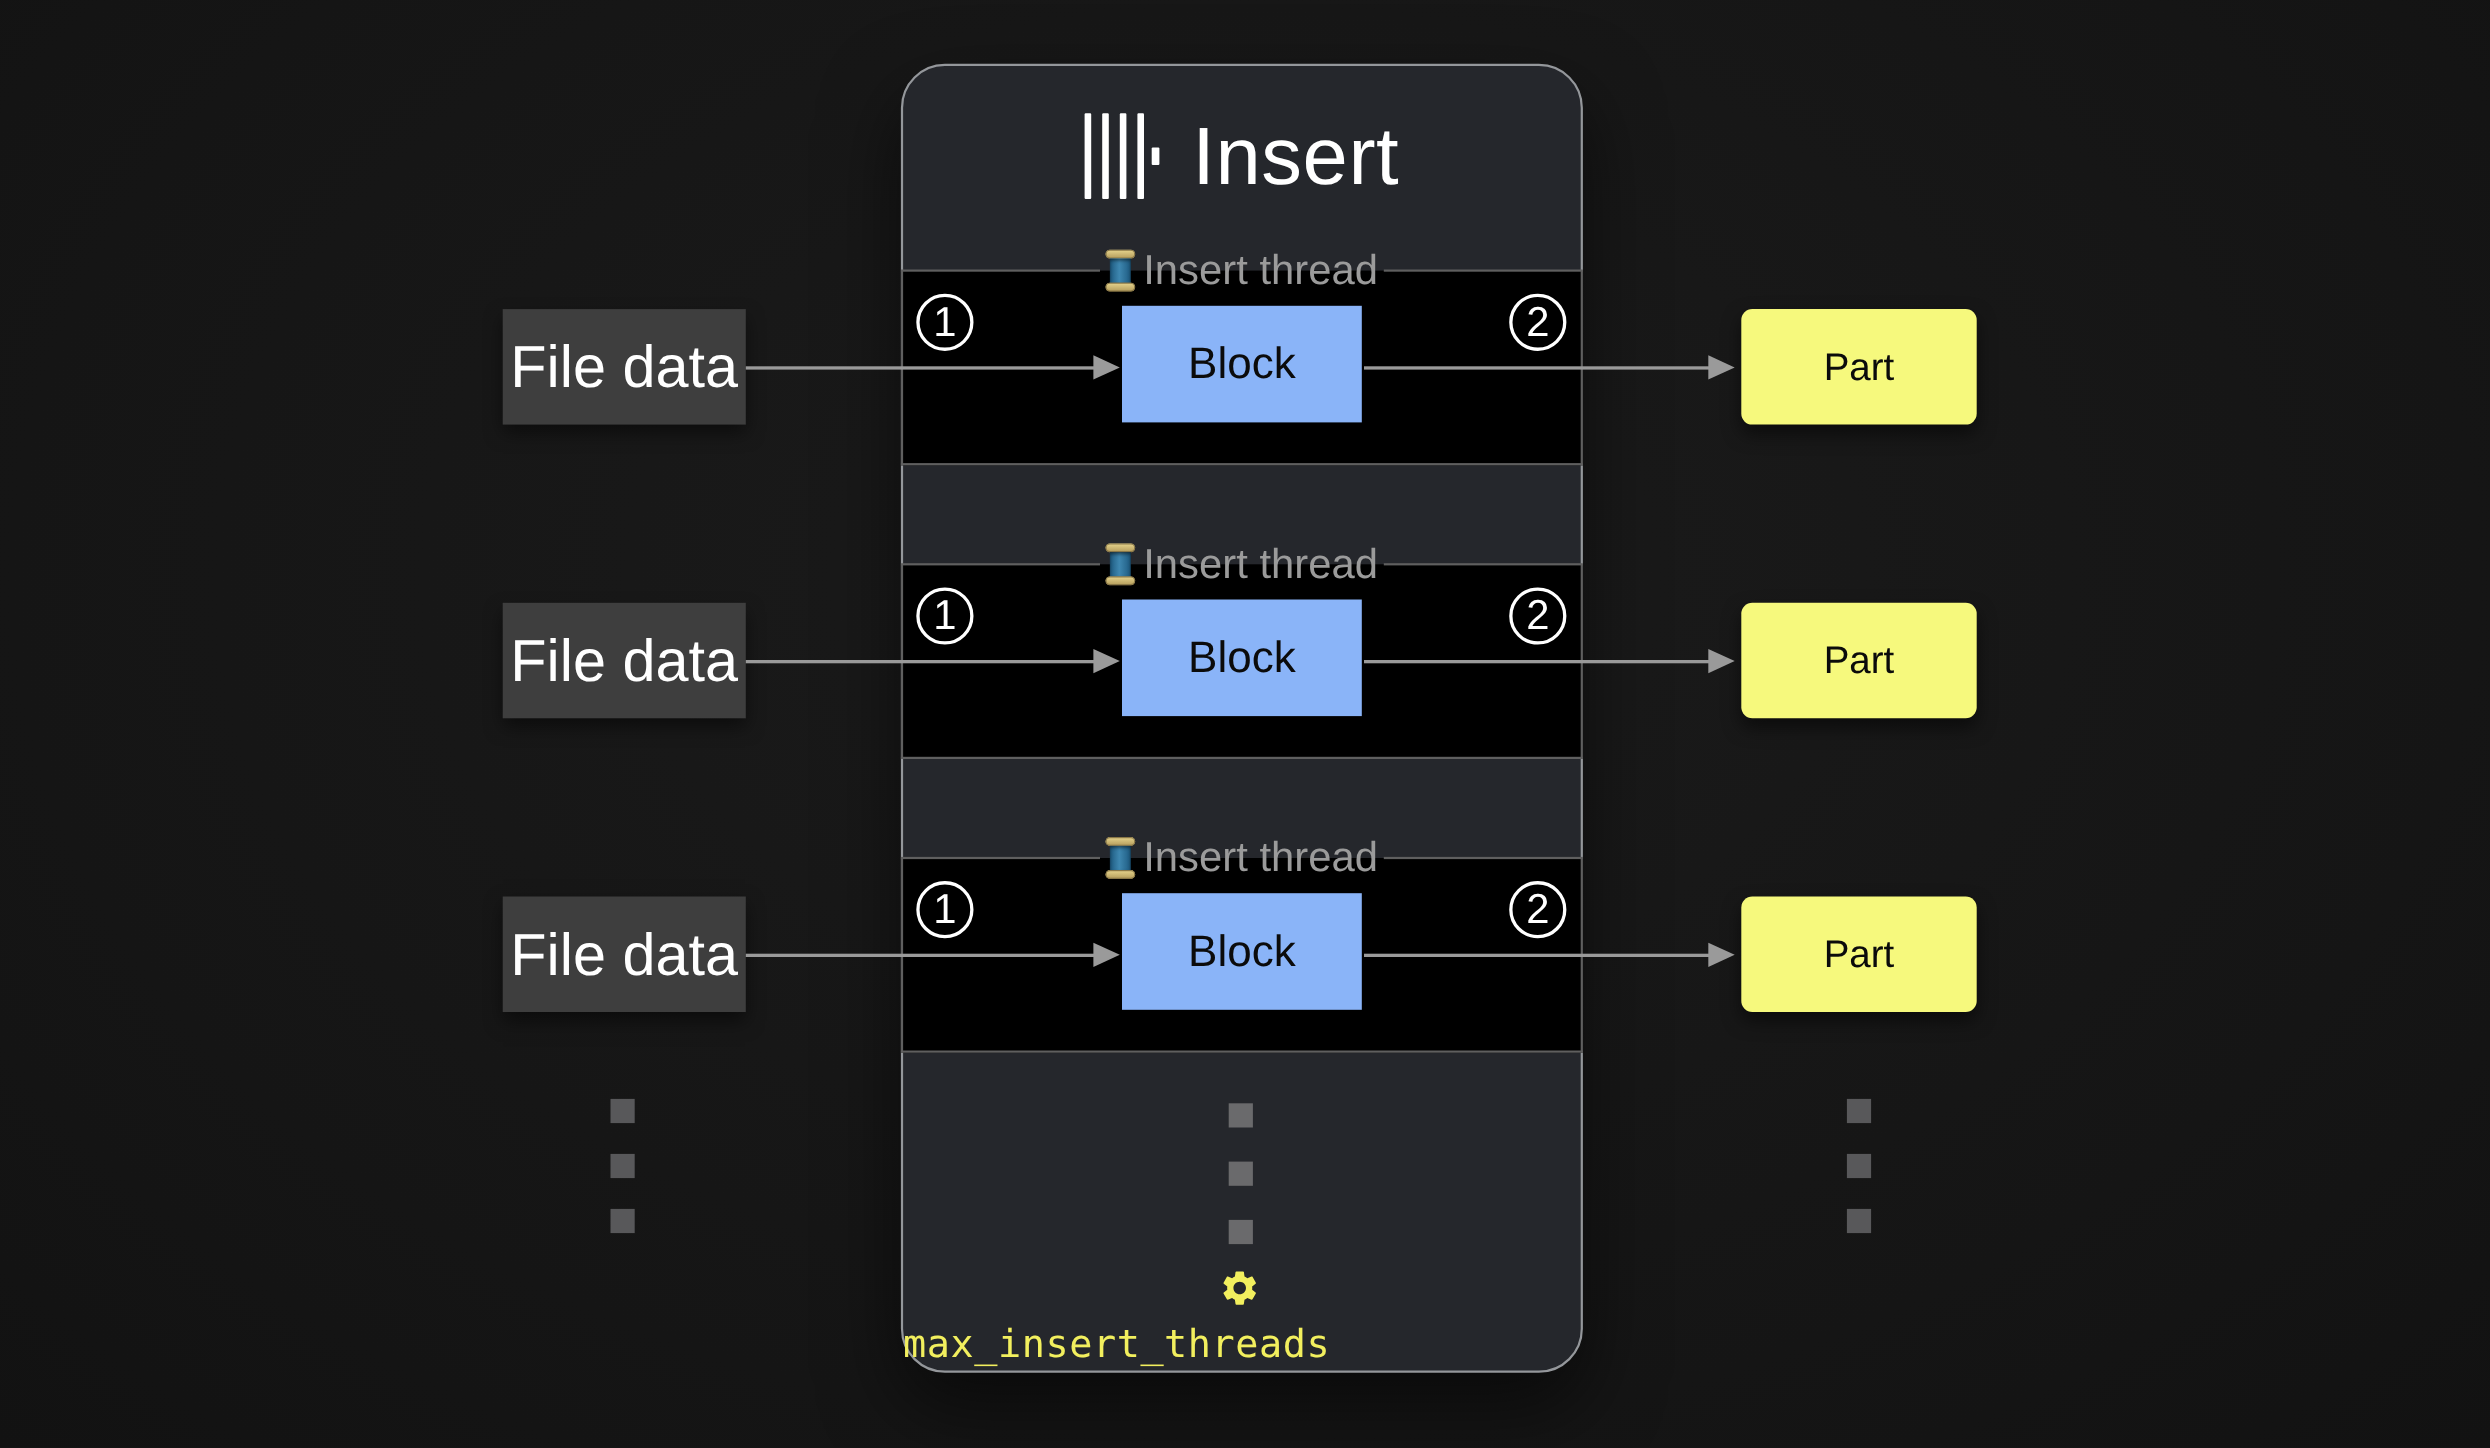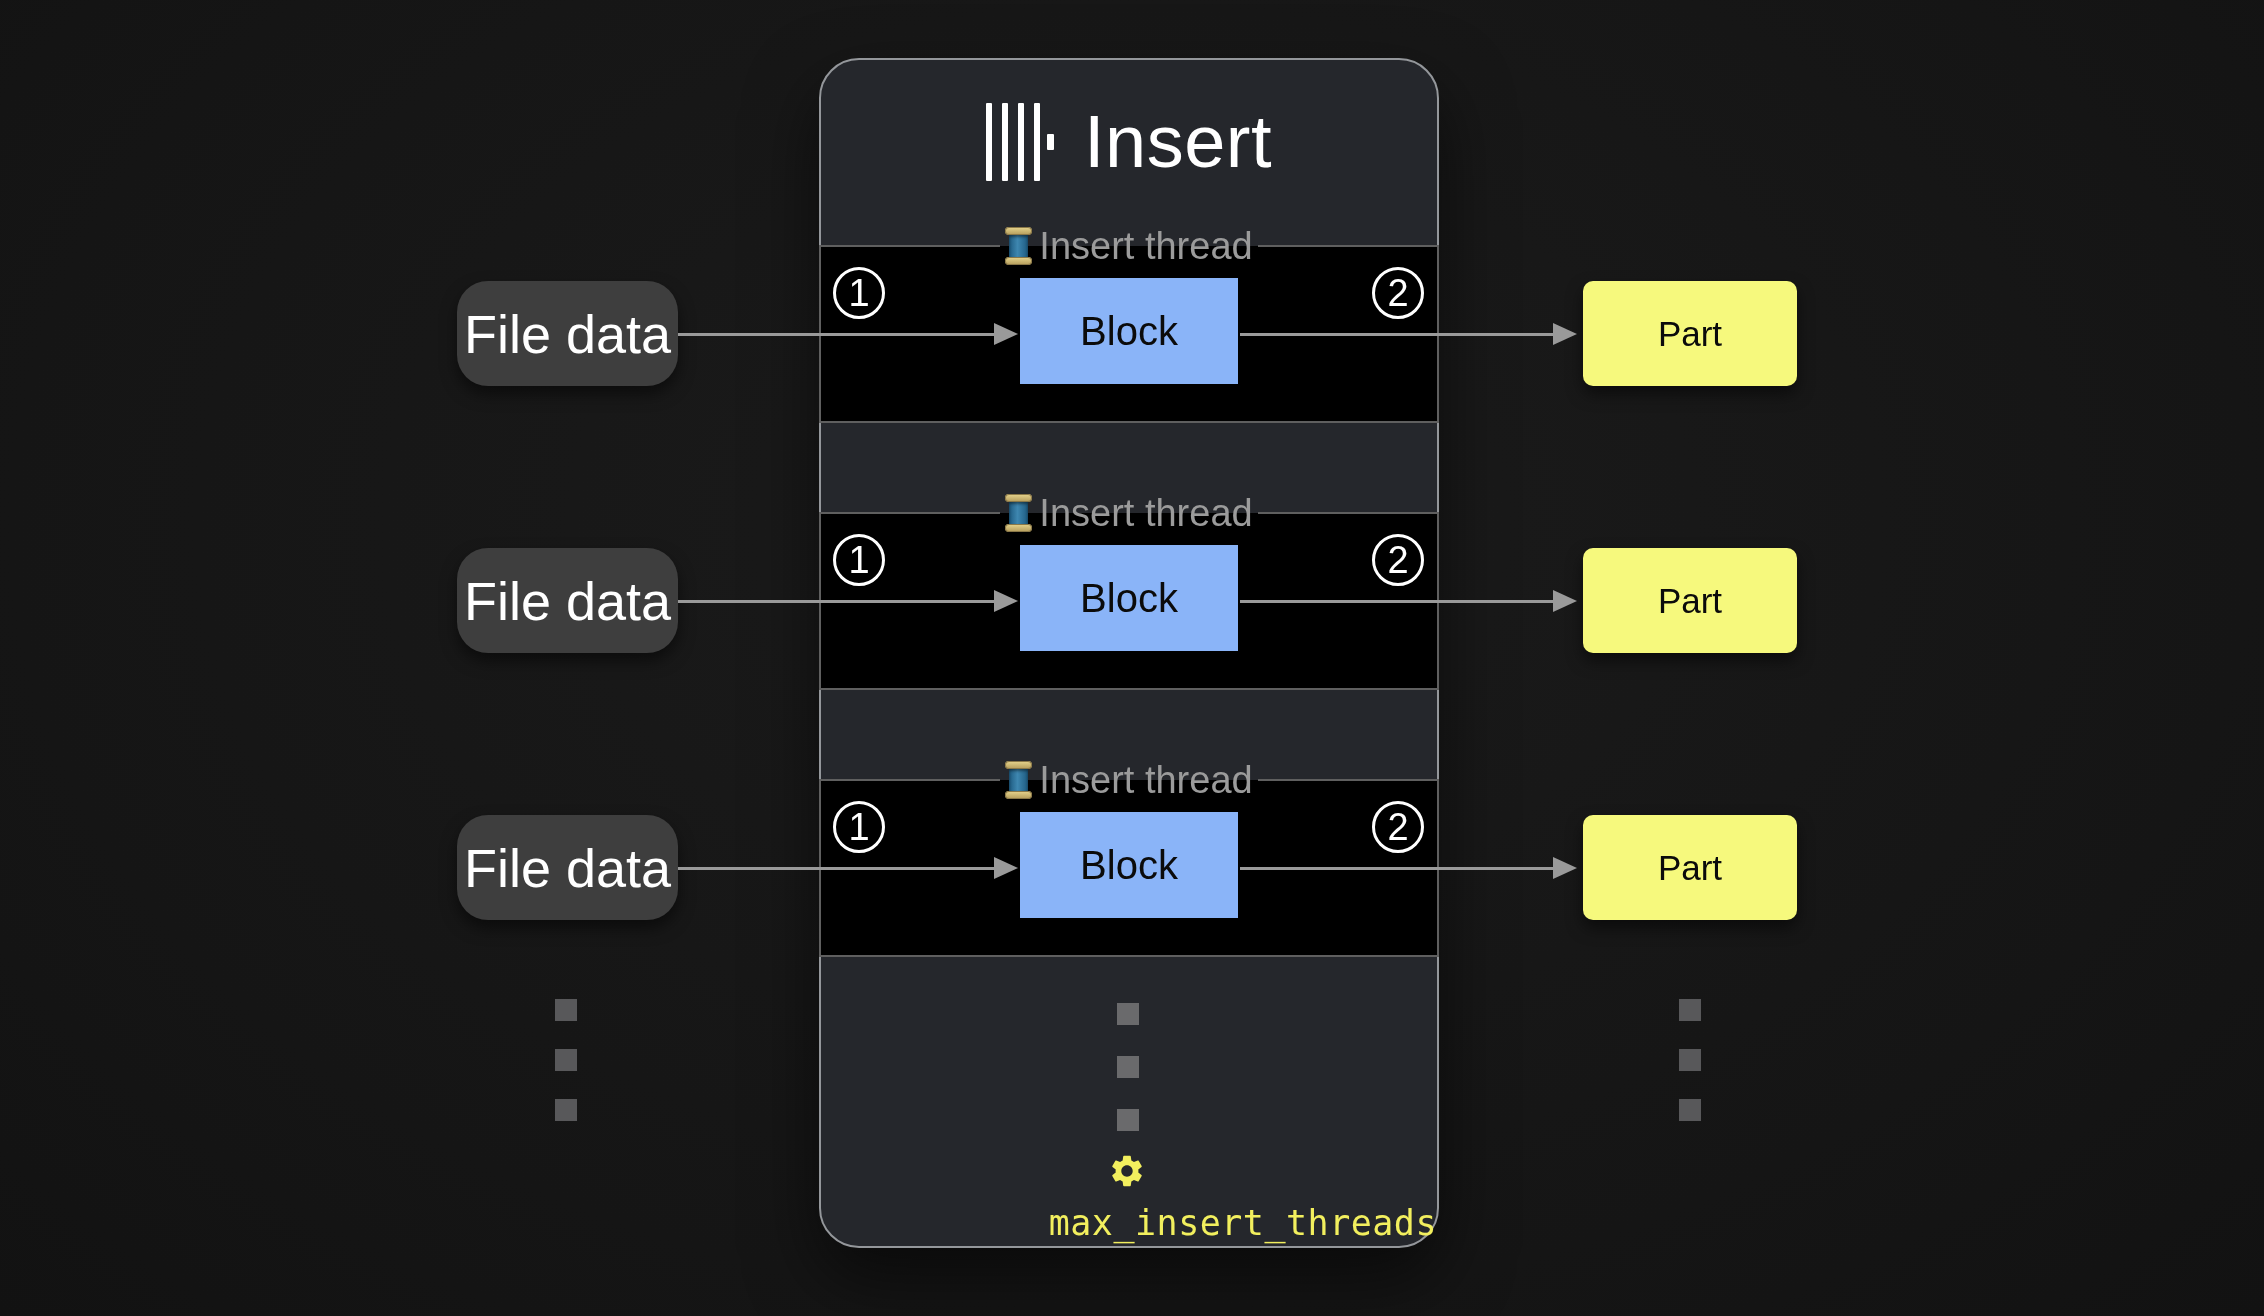--- a/index.html
+++ b/index.html
@@ -22,21 +22,21 @@
   .ch-logo{display:flex;align-items:center;gap:10px;height:78px;}
   .ch-logo i{display:block;width:6px;height:78px;background:#ffffff;border-radius:1px;}
   .ch-logo b{display:block;width:7px;height:16px;background:#ffffff;border-radius:1px;margin-left:-3px;}
   .server-title{color:#ffffff;font-size:74px;line-height:1;letter-spacing:0.5px;}
 
   .mid-dots{position:absolute;left:296px;top:943px;display:flex;flex-direction:column;gap:31px;}
   .mid-dots .dot{width:22px;height:22px;background:#6a6a6c;}
 
   .gear{position:absolute;left:287px;top:1092px;width:38px;height:38px;}
   .setting-label{
-    position:absolute;left:0;top:1143px;width:100%;text-align:right;
+    position:absolute;left:0;top:1143px;width:100%;text-align:left;
     font-family:"DejaVu Sans Mono","Liberation Mono",monospace;
     font-size:35px;color:#f2ef5e;letter-spacing:0.5px;
   }
 
   
   .thread-row{position:absolute;left:0;width:2024px;height:177px;padding-left:20px;}
   .row-1{top:246px}.row-2{top:513px}.row-3{top:780px}
 
   .lane{
     position:absolute;left:819px;top:0;width:620px;height:177px;box-sizing:border-box;
@@ -63,21 +63,20 @@
 
   .block-box{
     position:absolute;left:199px;top:32px;width:218px;height:106px;background:#8ab4f8;
     display:flex;align-items:center;justify-content:center;color:#0b0b0b;font-size:40px;
     box-shadow:0 8px 16px rgba(0,0,0,.45);
   }
   .file-box{
     position:absolute;left:457px;top:35px;width:221px;height:105px;background:#3e3e3e;
     display:flex;align-items:center;justify-content:center;color:#ffffff;font-size:54px;
     box-shadow:0 8px 16px rgba(0,0,0,.5);
-    border-radius:31px;
   }
   .part-box{
     position:absolute;left:1583px;top:35px;width:214px;height:105px;background:#f6f97d;
     display:flex;align-items:center;justify-content:center;color:#0b0b0b;font-size:35px;
     box-shadow:0 8px 16px rgba(0,0,0,.5);
     border-radius:10px;
   }
 
   .arrow .shaft{position:absolute;top:87px;height:3px;background:#9a9a9a;}
   .arrow .head{

